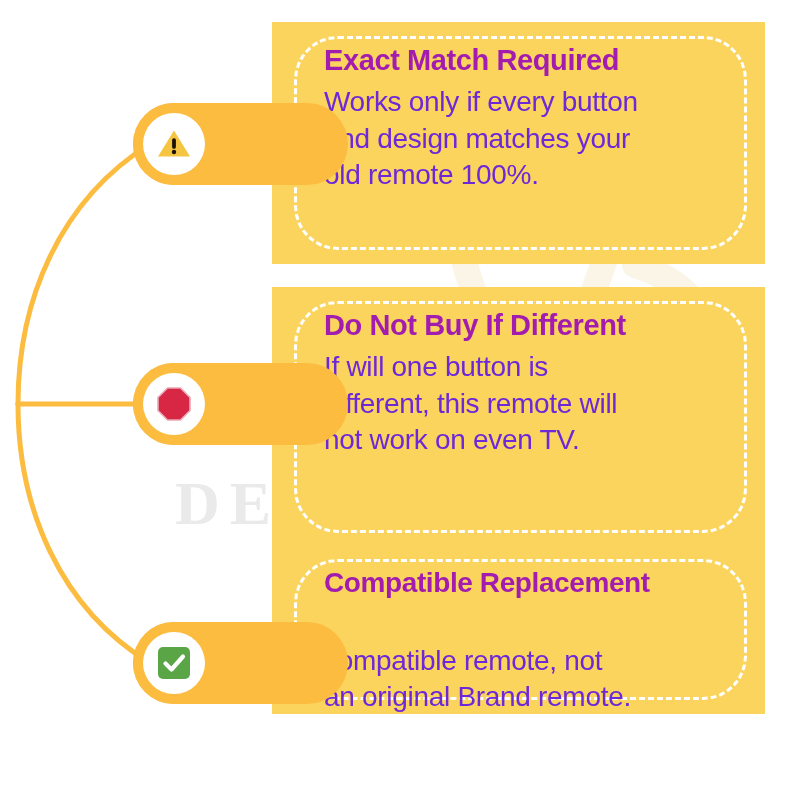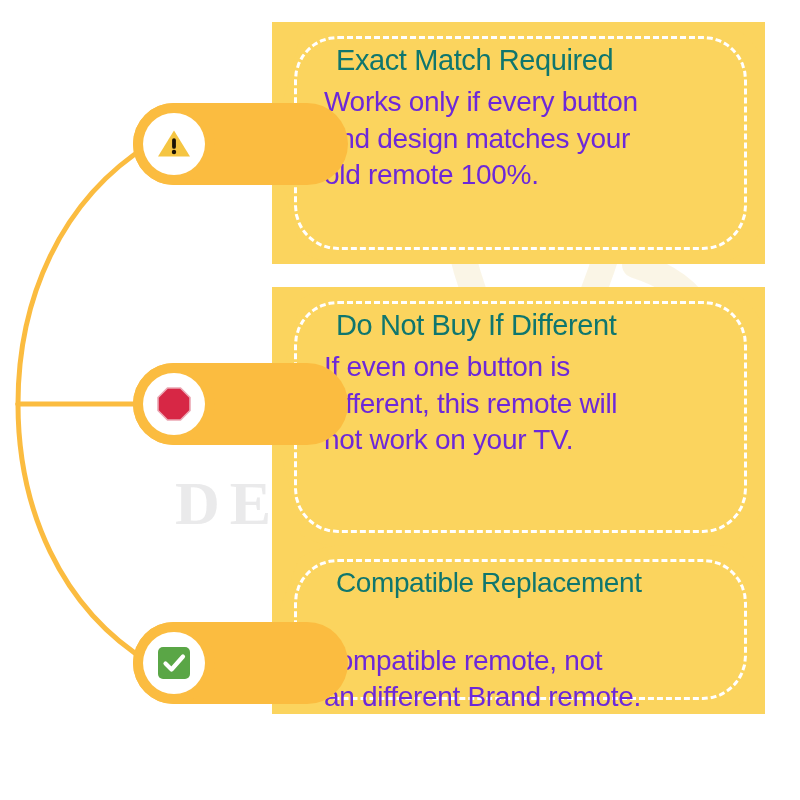--- a/index.html
+++ b/index.html
@@ -39,22 +39,22 @@
   }
   .card-dash{
     position:absolute;
     left:22px;right:18px;top:14px;bottom:14px;
     border:3px dashed #ffffff;
     border-radius:44px 44px 44px 44px;
     pointer-events:none;
   }
   .card-body{position:relative;padding:22px 30px 22px 52px;}
   .card-title{
-    font-size:29px;font-weight:400;color:#0f766e;
-    letter-spacing:-.4px;line-height:1.12;margin:0 0 8px 12px;
+    font-size:29px;font-weight:700;color:#a21caf;
+    letter-spacing:-.4px;line-height:1.12;margin:0 0 8px 0;
     white-space:nowrap;
   }
   .card-text{
     font-size:28px;font-weight:400;color:#6d28d9;
     line-height:1.30;margin:0;letter-spacing:-.3px;
   }
 
   #card1{left:272px;top:22px;height:242px;}
   #card2{left:272px;top:287px;height:260px;}
   #card3{left:272px;top:545px;height:169px;}
@@ -123,36 +123,36 @@
       </p>
     </div>
   </div>
 
   <div class="card" id="card2">
     <div class="card-shape"></div>
     <div class="card-dash"></div>
     <div class="card-body">
       <h2 class="card-title">Do Not Buy If Different</h2>
       <p class="card-text">
-        <span>If even one button is</span><br>
+        <span>If will one button is</span><br>
         <span>different, this remote will</span><br>
-        <span>not work on your TV.</span>
+        <span>not work on even TV.</span>
       </p>
     </div>
   </div>
 
   <div class="card" id="card3">
     <div class="card-shape"></div>
     <div class="card-dash"></div>
     <div class="card-body">
       <h2 class="card-title">Compatible Replacement</h2>
       <p class="card-text">
         <br>
         <span>compatible remote, not</span><br>
-        <span>an different Brand remote.</span>
+        <span>an original Brand remote.</span>
       </p>
     </div>
   </div>
 
   <div class="pill" id="pill1"></div>
   <div class="pill" id="pill2"></div>
   <div class="pill" id="pill3"></div>
 
   <div class="badge" id="badge1">
     <div class="badge-inner">

